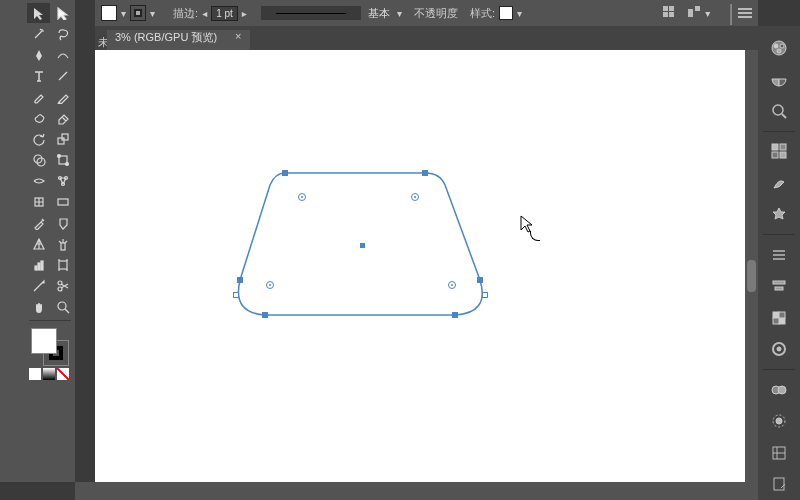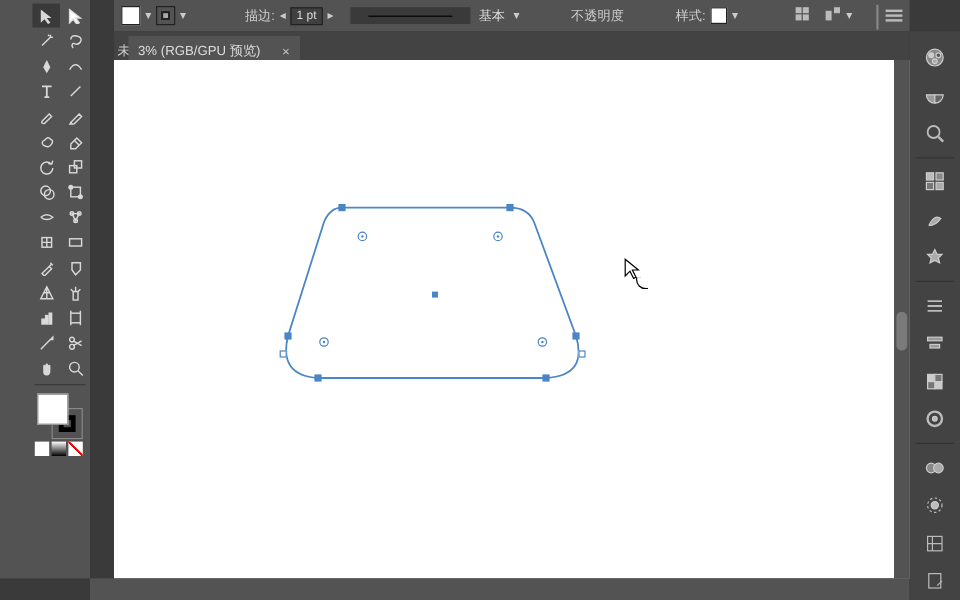--- a/index.html
+++ b/index.html
@@ -13,40 +13,40 @@
   .top-ctrl {
     position: absolute; left: 95px; top: 0; right: 42px; height: 26px;
     background: #535353; display: flex; align-items: center;
     gap: 4px; padding: 0 6px;
   }
   .top-ctrl .swatch { width: 16px; height: 16px; border: 1px solid #222; }
   .top-ctrl .swatch.white { background: #fff; }
   .top-ctrl .swatch.strokebox { background: #535353; position: relative; display:flex; align-items:center; justify-content:center;}
   .top-ctrl .swatch.strokebox span{ width:8px;height:8px;background:#aaa; border:2px solid #222; display:inline-block;}
   .dd { font-size: 10px; color: #ccc; }
-  .lbl { color: #ccc; font-size: 11px; white-space: nowrap; margin-left: 31px; }
+  .lbl { color: #ccc; font-size: 11px; white-space: nowrap; }
   .strokewt { background:#404040; padding:1px 4px; border:1px solid #222; font-size:10px;}
   .strokeline { width:100px; height:14px; background:#3a3a3a; display:flex; align-items:center; justify-content:center; }
   .strokeline-inner { width:70px; height:1px; background:#000; }
   .btn-basic { background:#535353; padding:0 3px; font-size:11px; }
   .opac-swatch{ width:14px;height:14px;background:#fff;border:1px solid #222;}
   .top-right-line{ color:#888; font-size:22px; font-weight:200;}
   .top-icon{ width:14px; height:14px; display:inline-block;}
   .grid4{ display:grid; grid-template:repeat(2,5px)/repeat(2,5px); gap:1px;}
   .grid4 span{background:#bbb;}
   .bars3{ display:flex; flex-direction:column; gap:2px;}
   .bars3 span{width:14px;height:2px;background:#bbb;}
 
   .tab-row{
     position:absolute; left:95px; top:26px; right:42px; height:24px;
     background:#434343; display:flex; align-items:flex-end;
   }
   .tab-cut{ width:12px; color:#ccc; padding-left:3px; font-size:11px;}
   .tab{
-    height:20px; background:#535353; display:flex; align-items:flex-end;
+    height:20px; background:#535353; display:flex; align-items:flex-start;
     padding:0 8px; font-size:11px; color:#ddd; gap:18px;
   }
   .tab-x{ font-size:11px; color:#ccc;}
 
   .toolbox{
     position:absolute; left:25px; top:0; width:50px; bottom:18px;
     background:#535353; display:flex; flex-direction:column;
     padding:3px 0; z-index:5;
   }
   .tool-grid{ display:grid; grid-template-columns:1fr 1fr; gap:1px; padding:0 2px;}

